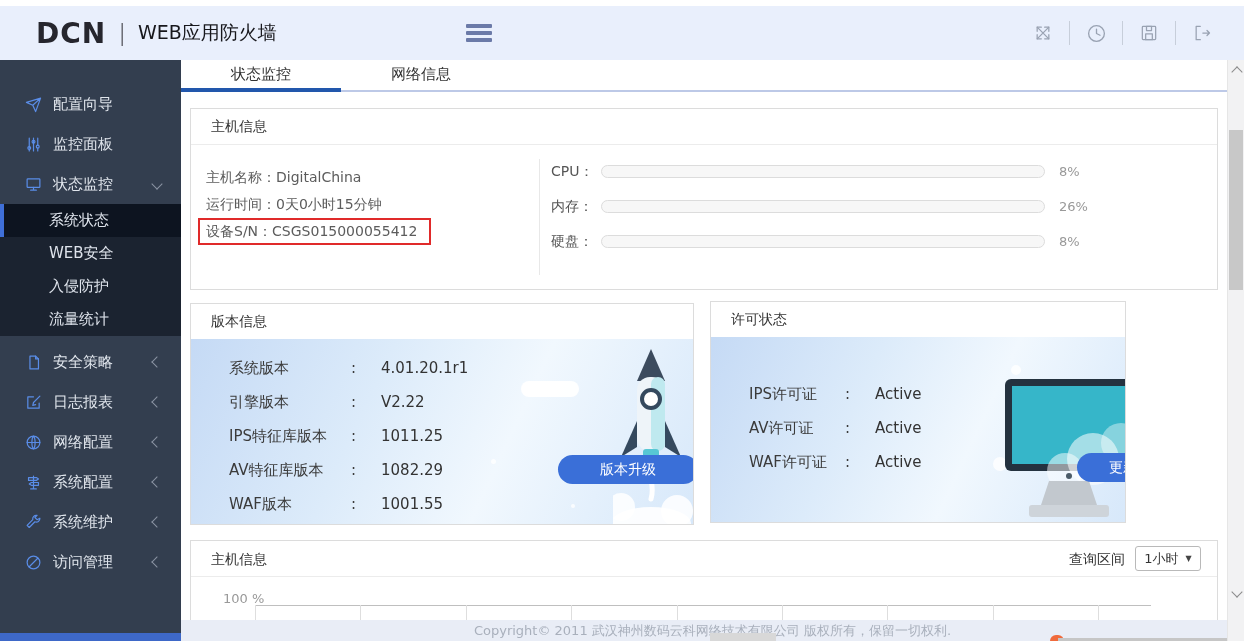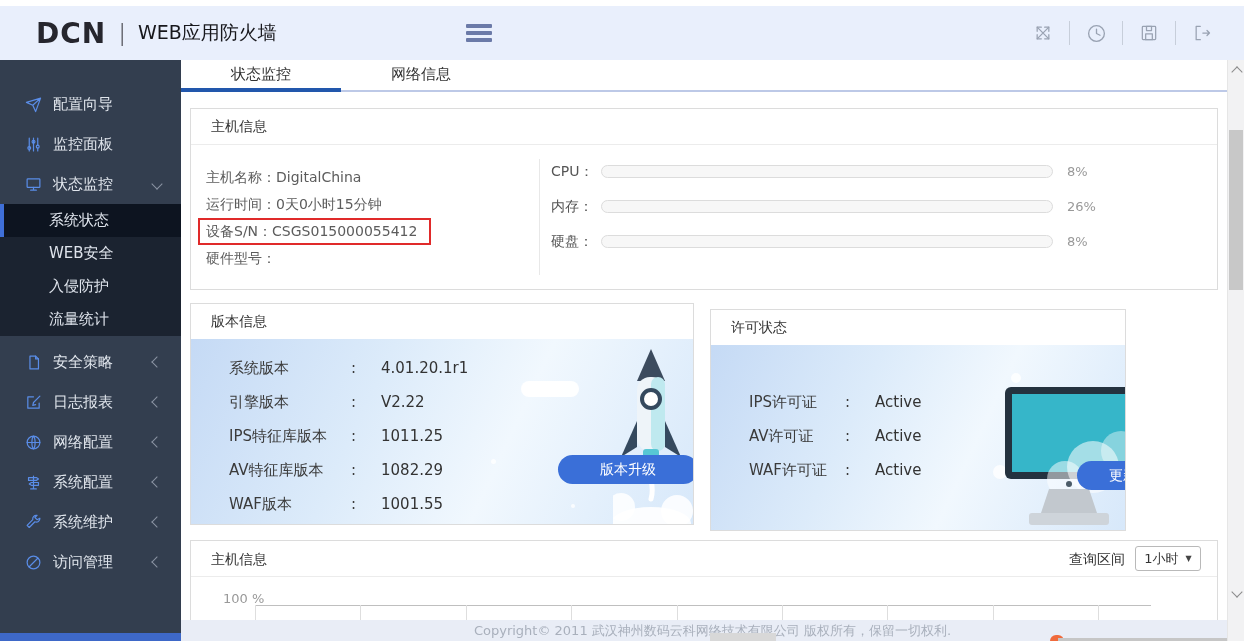--- a/index.html
+++ b/index.html
@@ -43,29 +43,29 @@
   .panel{position:absolute;background:#fff;border:1px solid #dcdcdc;box-sizing:border-box;}
   .p-head{height:35px;line-height:34px;padding-left:20px;border-bottom:1px solid #ececec;
     font-size:14px;color:#333;}
   
   #panel-host{left:9px;top:48px;width:1028px;height:182px;}
   .host-fields{position:absolute;left:15px;top:55px;}
   .h-row{height:27px;line-height:27px;font-size:14px;color:#5c5c5c;white-space:nowrap;}
   .red-box{display:inline-block;border:2px solid #e02a2a;padding:0 12px 0 6px;margin-left:-8px;
     line-height:23px;}
   .v-div{position:absolute;left:348px;top:50px;bottom:14px;border-left:1px solid #e8e8e8;}
-  .metrics{position:absolute;left:360px;right:115px;top:45px;}
+  .metrics{position:absolute;left:360px;right:123px;top:45px;}
   .m-row{display:flex;align-items:center;height:35px;}
   .m-label{width:50px;font-size:14px;color:#555;flex:none;}
   .bar{flex:1;height:13px;border:1px solid #dcdcdc;border-radius:8px;background:#f7f7f7;box-sizing:border-box;}
   .fill{height:9px;margin:1px;border-radius:5px;background:#7cbf5d;}
   .m-pct{width:49px;padding-left:14px;font-size:13px;color:#999;flex:none;box-sizing:border-box;}
   
   #panel-version{left:9px;top:243px;width:504px;height:222px;overflow:hidden;}
-  #panel-license{left:529px;top:249px;width:416px;height:222px;overflow:hidden;}
+  #panel-license{left:529px;top:241px;width:416px;height:222px;overflow:hidden;}
   .sky-body{position:absolute;left:0;right:0;top:35px;bottom:0;
     background:linear-gradient(115deg,#c5daf5 0%,#dcebfa 35%,#f1f8fe 62%,#d7e8fa 100%);}
   .info-rows{position:relative;padding:12px 0 0 38px;z-index:2;}
   .i-row{line-height:34px;font-size:15px;white-space:nowrap;}
   .i-label{display:inline-block;width:122px;color:#3b3b3b;}
   .i-label.lic{width:96px;}
   .i-colon{display:inline-block;width:30px;color:#3b3b3b;}
   .i-value{color:#333;}
   .pill-btn{position:absolute;z-index:5;height:29px;line-height:29px;border-radius:15px;background:#3a6fd8;
     color:#fff;font-size:14px;text-align:center;cursor:pointer;}
@@ -277,23 +277,20 @@
       <div class="h-row">
         <span>主机名称：</span><span>DigitalChina</span>
       </div>
       <div class="h-row">
         <span>运行时间：</span><span>0天0小时15分钟</span>
       </div>
       <div class="h-row">
         <span class="red-box">
           <span>设备S/N：</span><span>CSGS015000055412</span>
         </span>
-      </div>
-      <div class="h-row">
-        <span>硬件型号：</span><span></span>
       </div>
     </div>
     <div class="v-div"></div>
     <div class="metrics">
       <div class="m-row">
         <span class="m-label">CPU：</span>
         <span class="bar"><span class="fill" style="width: 8%;"></span></span>
         <span class="m-pct">8%</span>
       </div>
       <div class="m-row">

